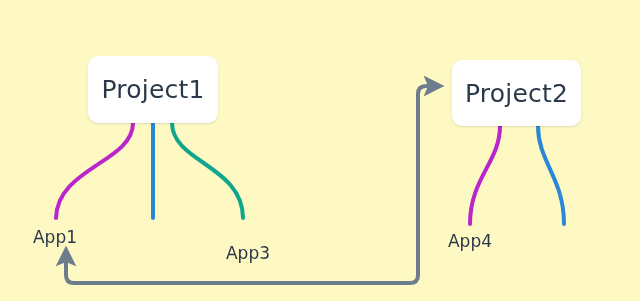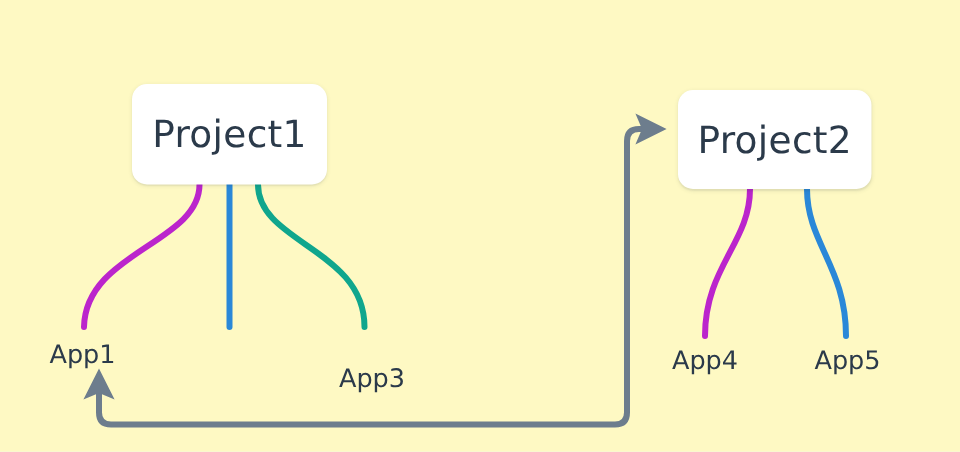--- a/index.html
+++ b/index.html
@@ -89,15 +89,14 @@
     <span class="node-label">Project2</span>
   </div>
 
   <div class="leaf-label" style="left:55px; top:227px;">App1</div>
 
 
   <div class="leaf-label" style="left:248px; top:243px;">App3</div>
 
   <div class="leaf-label" style="left:470px; top:231px;">App4</div>
 
-  <div class="leaf-label" style="left:565px; top:231px;">App5</div>
 
 </div>
 
 </body></html>

